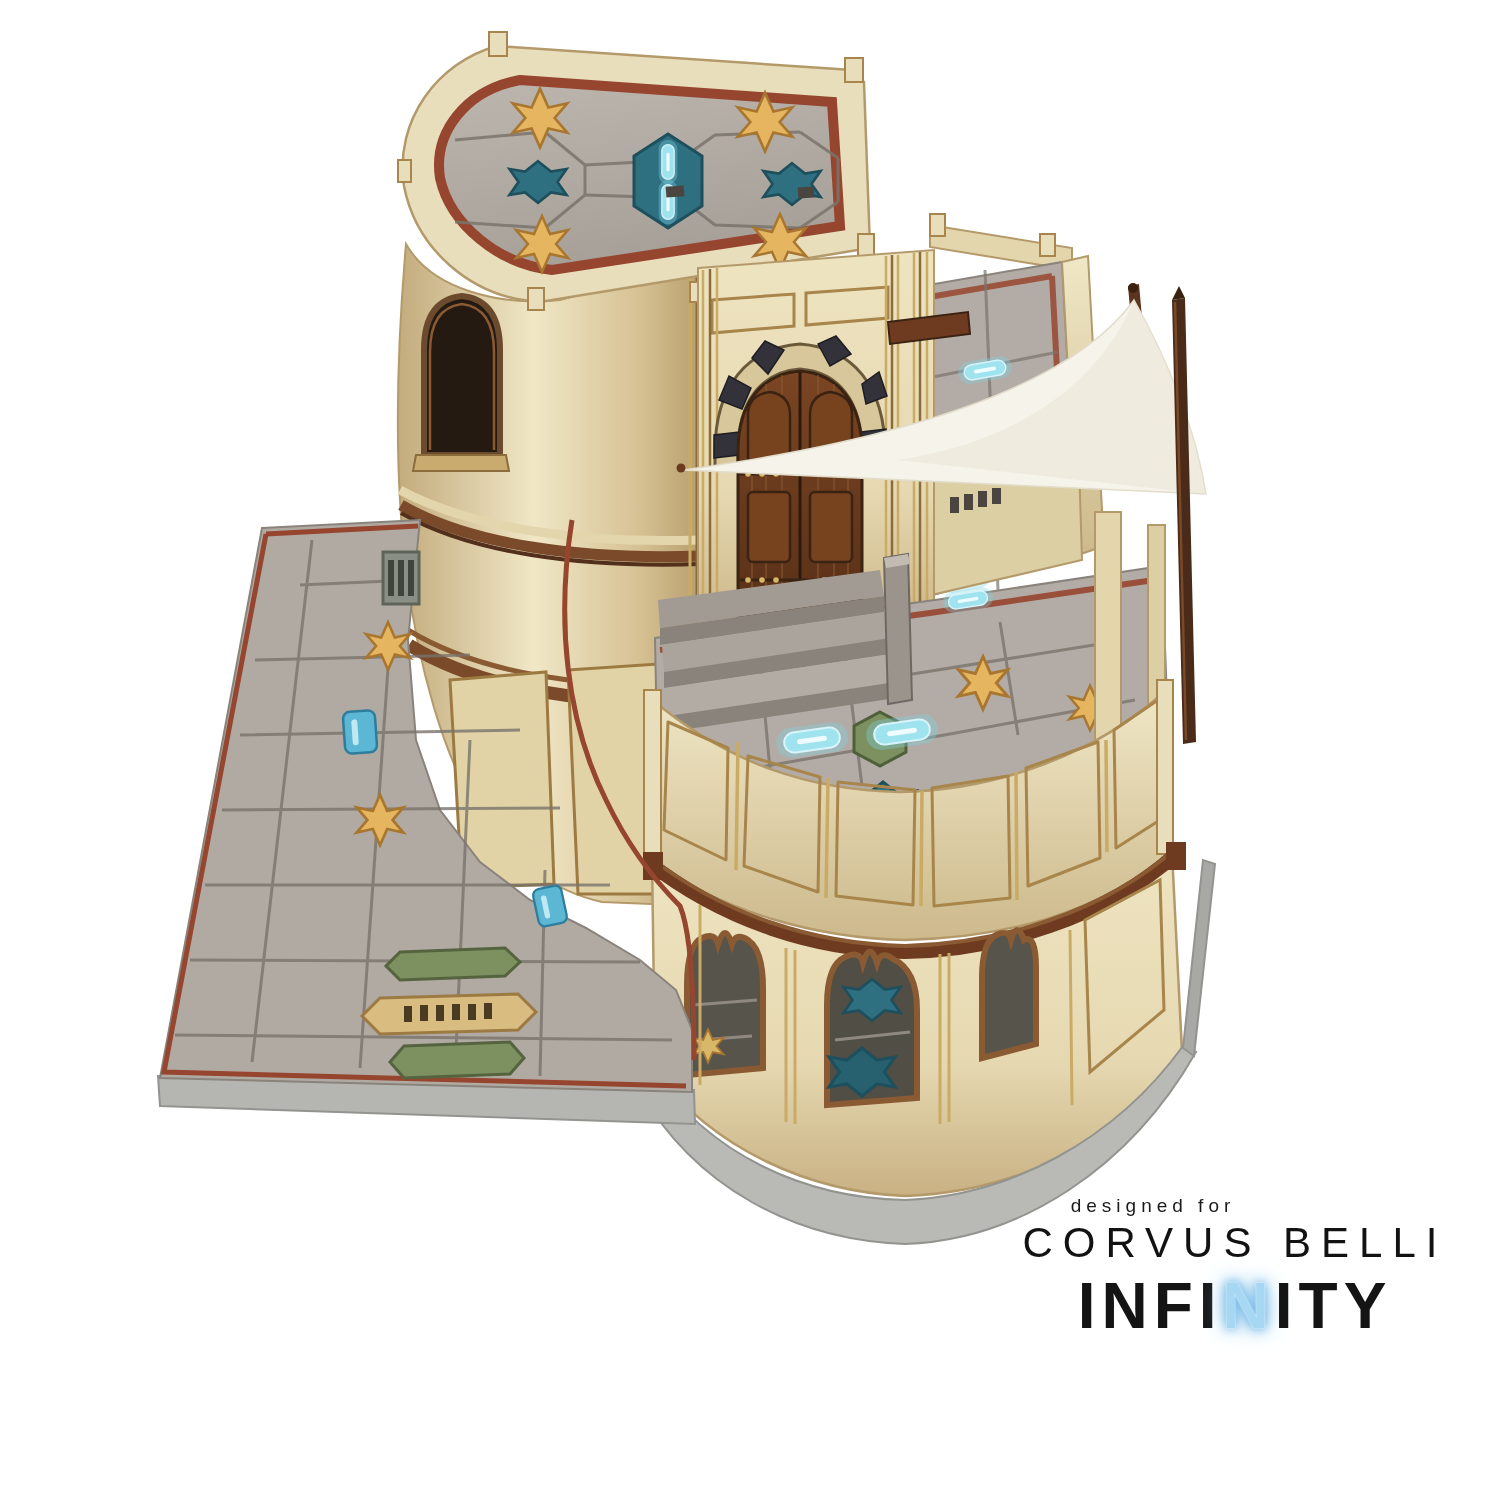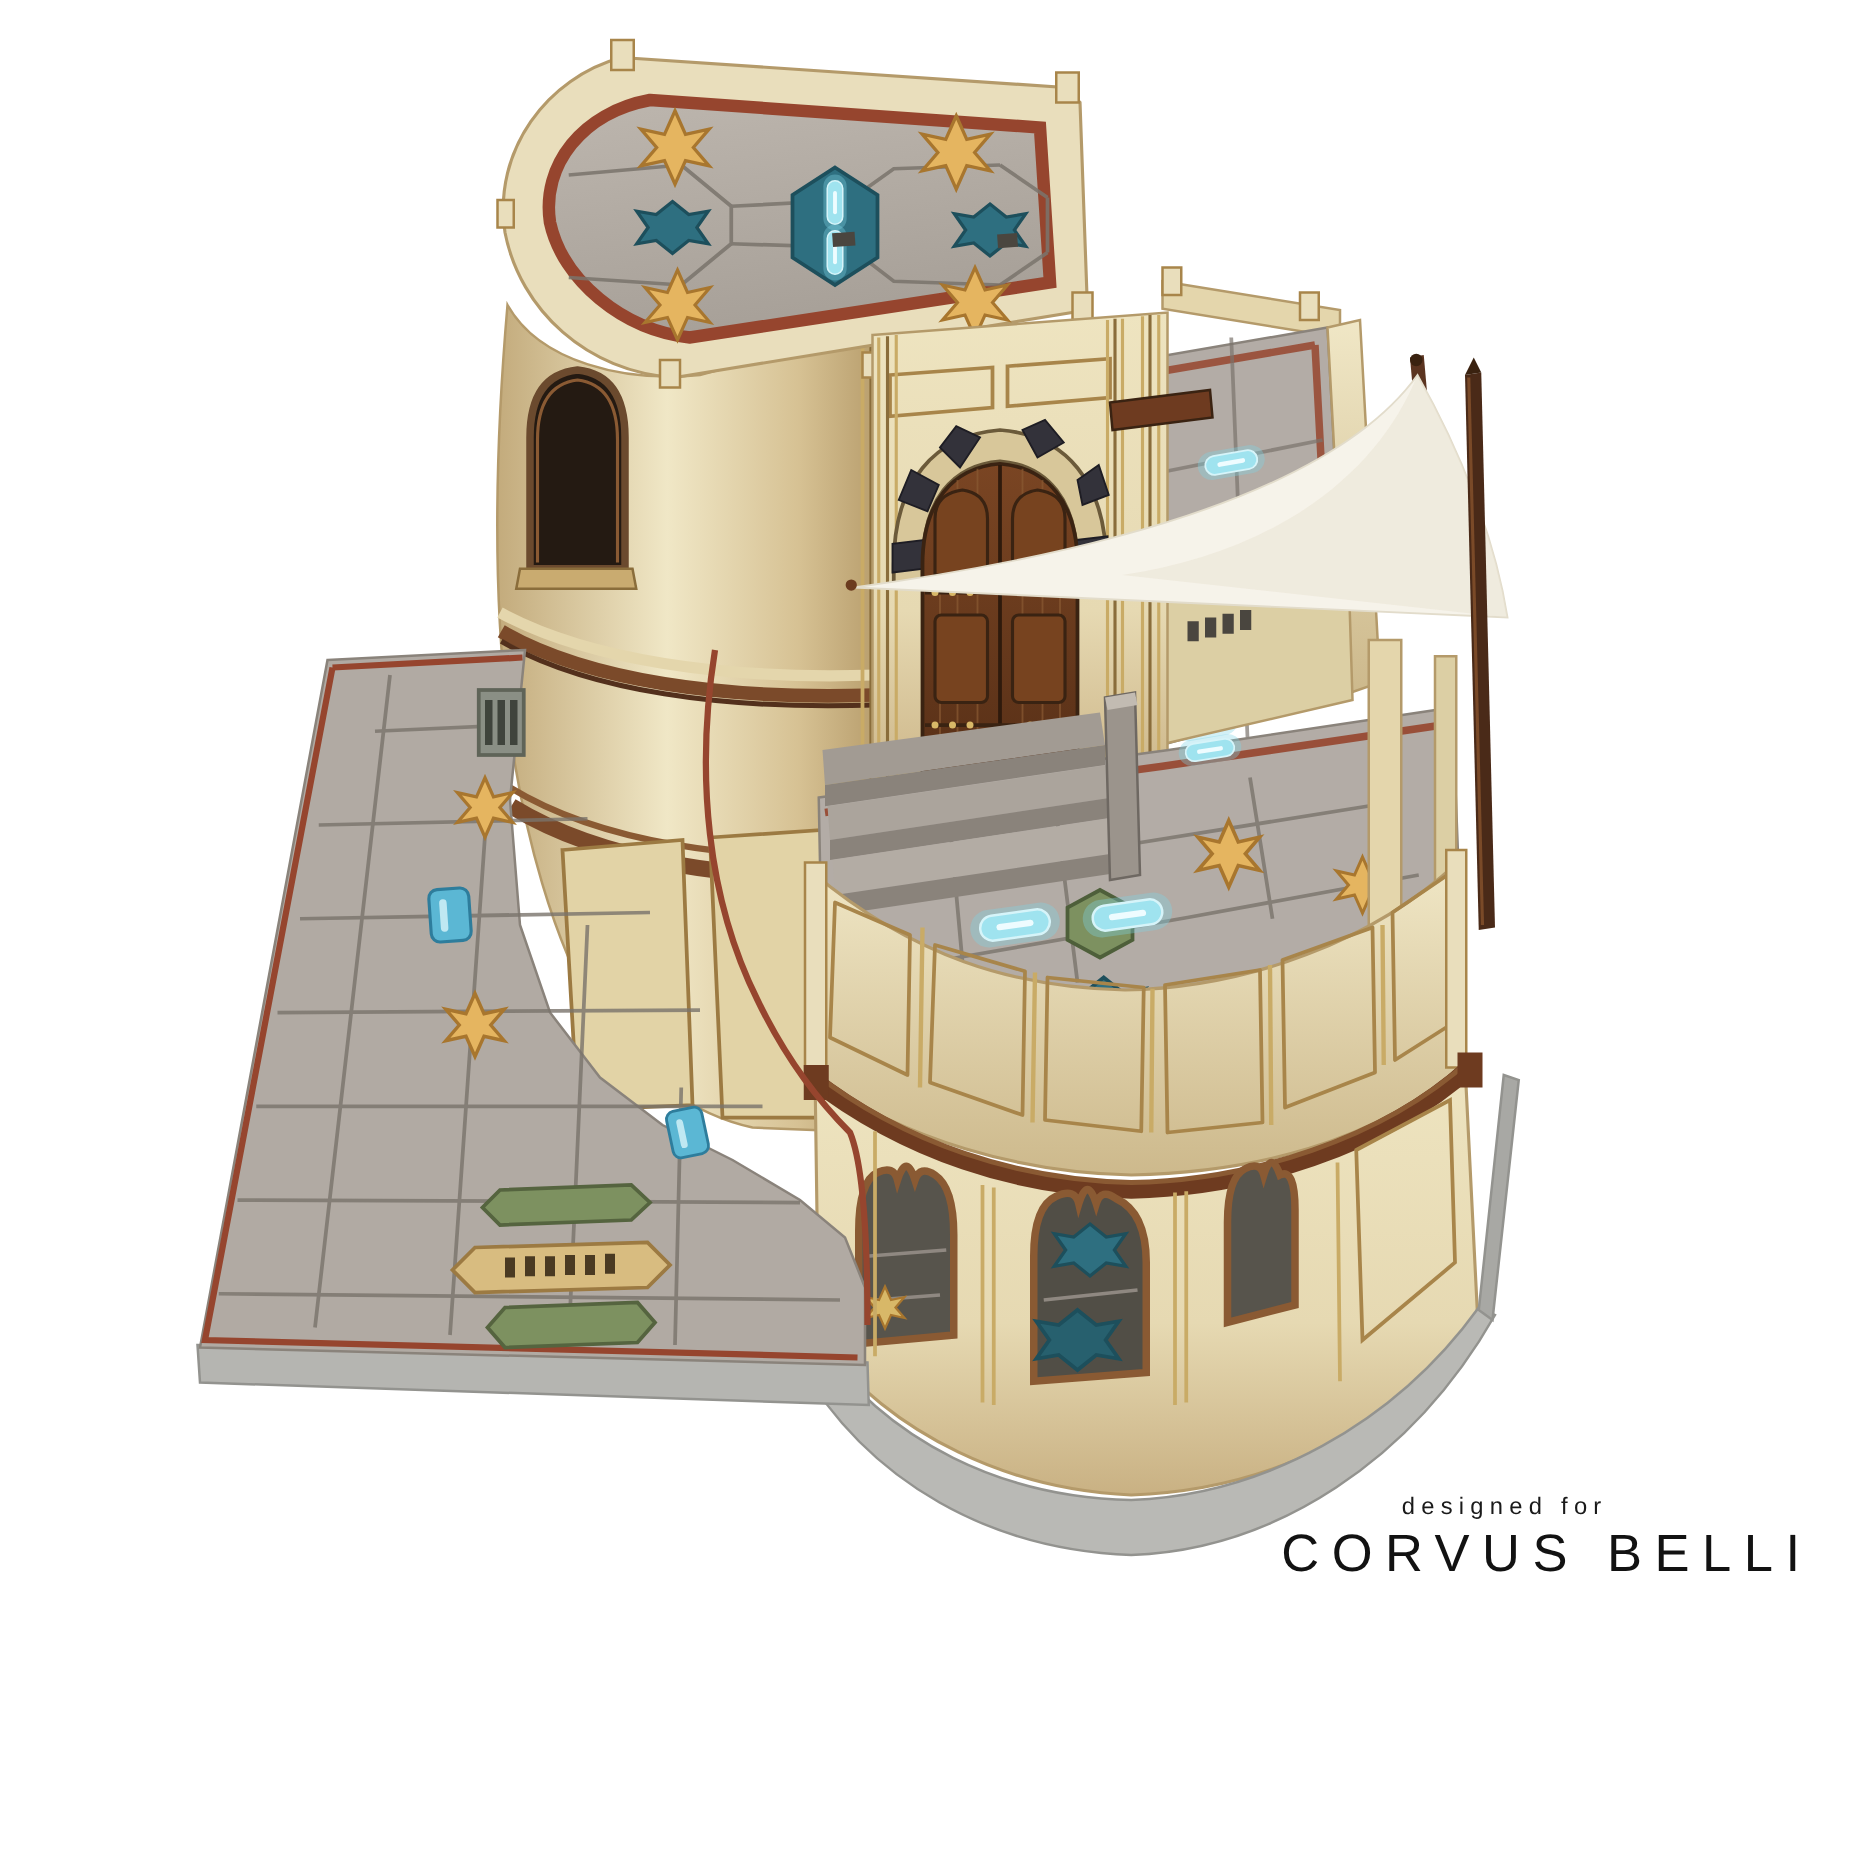--- a/index.html
+++ b/index.html
@@ -1,20 +1,20 @@
 <!DOCTYPE html>
 <html><head>
 <meta charset="utf-8">
 <style>
   html,body{margin:0;padding:0;background:#ffffff;}
   .stage{position:relative;width:1500px;height:1500px;background:#ffffff;overflow:hidden;
          font-family:"Liberation Sans", sans-serif;}
   .stage svg{position:absolute;left:0;top:0;}
   .branding{position:absolute;left:1020px;top:1196px;width:430px;color:#161616;
-            text-align:right;line-height:1;}
+            text-align:center;line-height:1;}
   .designed-for{display:block;width:266px;font-size:19px;letter-spacing:5px;
                 font-weight:400;color:#1a1a1a;}
   .publisher{display:block;margin-top:7px;font-size:42px;letter-spacing:10px;
              font-weight:400;color:#121212;}
   .logo{display:block;margin-top:10px;font-size:64px;font-weight:700;letter-spacing:6px;
         color:#141414;}
   .logo .accent{color:#a6d8f4;
         text-shadow:0 0 2px #ffffff,0 0 8px #74b9e6,0 0 16px #74b9e6,0 0 26px #9fd2f0;}
 </style>
 </head>
@@ -317,15 +317,16 @@
   <g>
     <polygon points="1172,300 1185,298 1196,742 1183,744" fill="#4a2a18"></polygon>
     <path d="M1175,302 L1186,740" stroke="#7a4a28" stroke-width="2.5" fill="none"></path>
     <polygon points="1172,300 1185,298 1179,286" fill="#3a2210"></polygon>
   </g>
 </svg>
 
 <div class="branding">
   <span class="designed-for">designed for</span>
   <span class="publisher">CORVUS BELLI</span>
+  <span class="logo"><span>INFI</span><span class="accent">N</span><span>ITY</span></span>
 </div>
 
 </div>
 
 </body></html>

